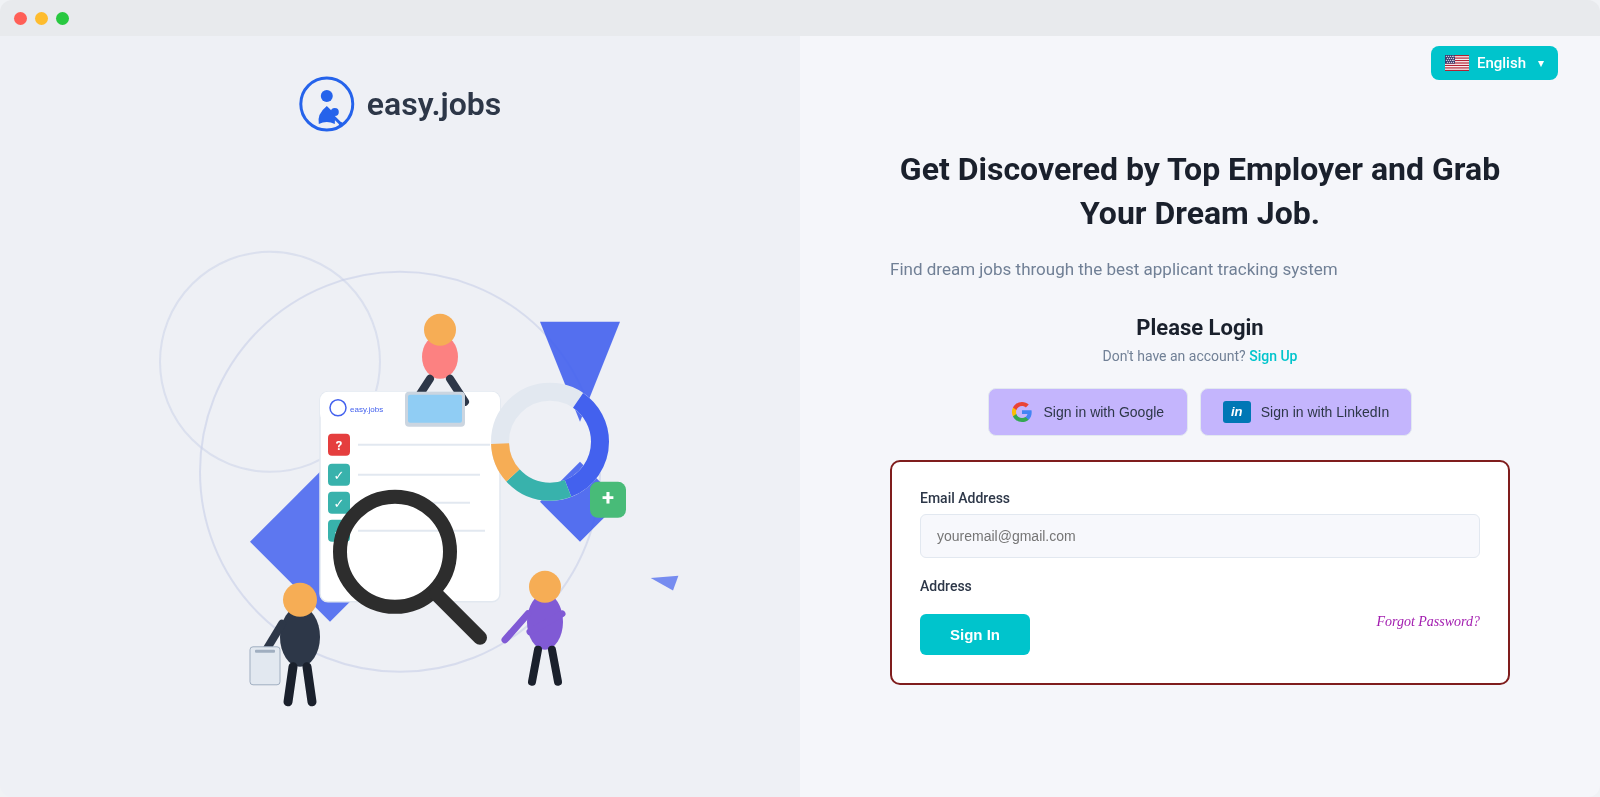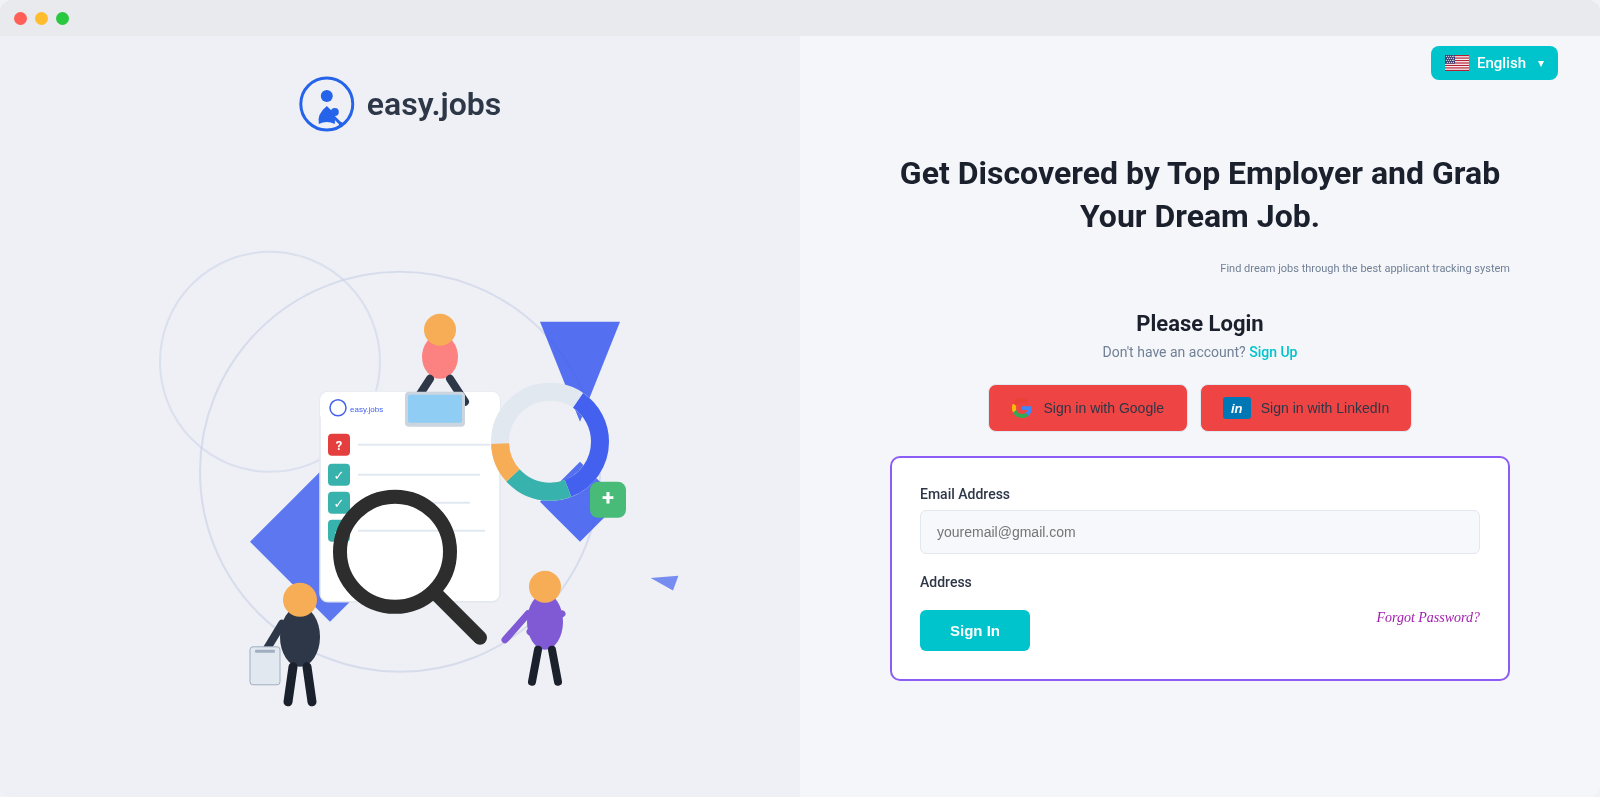--- a/index.html
+++ b/index.html
@@ -148,23 +148,23 @@
 
     .hero-heading {
       font-size: 32px;
       font-weight: 700;
       color: #1a202c;
       text-align: center;
       line-height: 1.35;
       margin-bottom: 24px;
     }
     .hero-subtext {
-      font-size: 11px;
+      font-size: 17px;
       color: #718096;
-      text-align: right;
+      text-align: left;
       margin-bottom: 36px;
     }
 
     
     .login-section {
       text-align: center;
     }
     .login-title {
       font-size: 22px;
       font-weight: 700;
@@ -189,21 +189,21 @@
       justify-content: center;
       margin-bottom: 24px;
     }
     .social-btn {
       display: flex;
       align-items: center;
       gap: 10px;
       padding: 12px 22px;
       border: 1.5px solid #e2e8f0;
       border-radius: 8px;
-      background: #ef4444;
+      background: #c4b5fd;
       cursor: pointer;
       font-size: 14px;
       color: #2d3748;
       font-weight: 500;
       min-width: 200px;
       justify-content: center;
     }
     .google-icon {
       width: 22px;
       height: 22px;
@@ -217,21 +217,21 @@
       align-items: center;
       justify-content: center;
       color: #fff;
       font-size: 13px;
       font-weight: 800;
       font-style: italic;
     }
 
     
     .login-form {
-      border: 2px solid #8b5cf6;
+      border: 2px solid #7f1d1d;
       border-radius: 10px;
       padding: 28px;
       background: #fff;
     }
     .form-group {
       margin-bottom: 20px;
       text-align: left;
     }
     .form-label {
       display: block;

